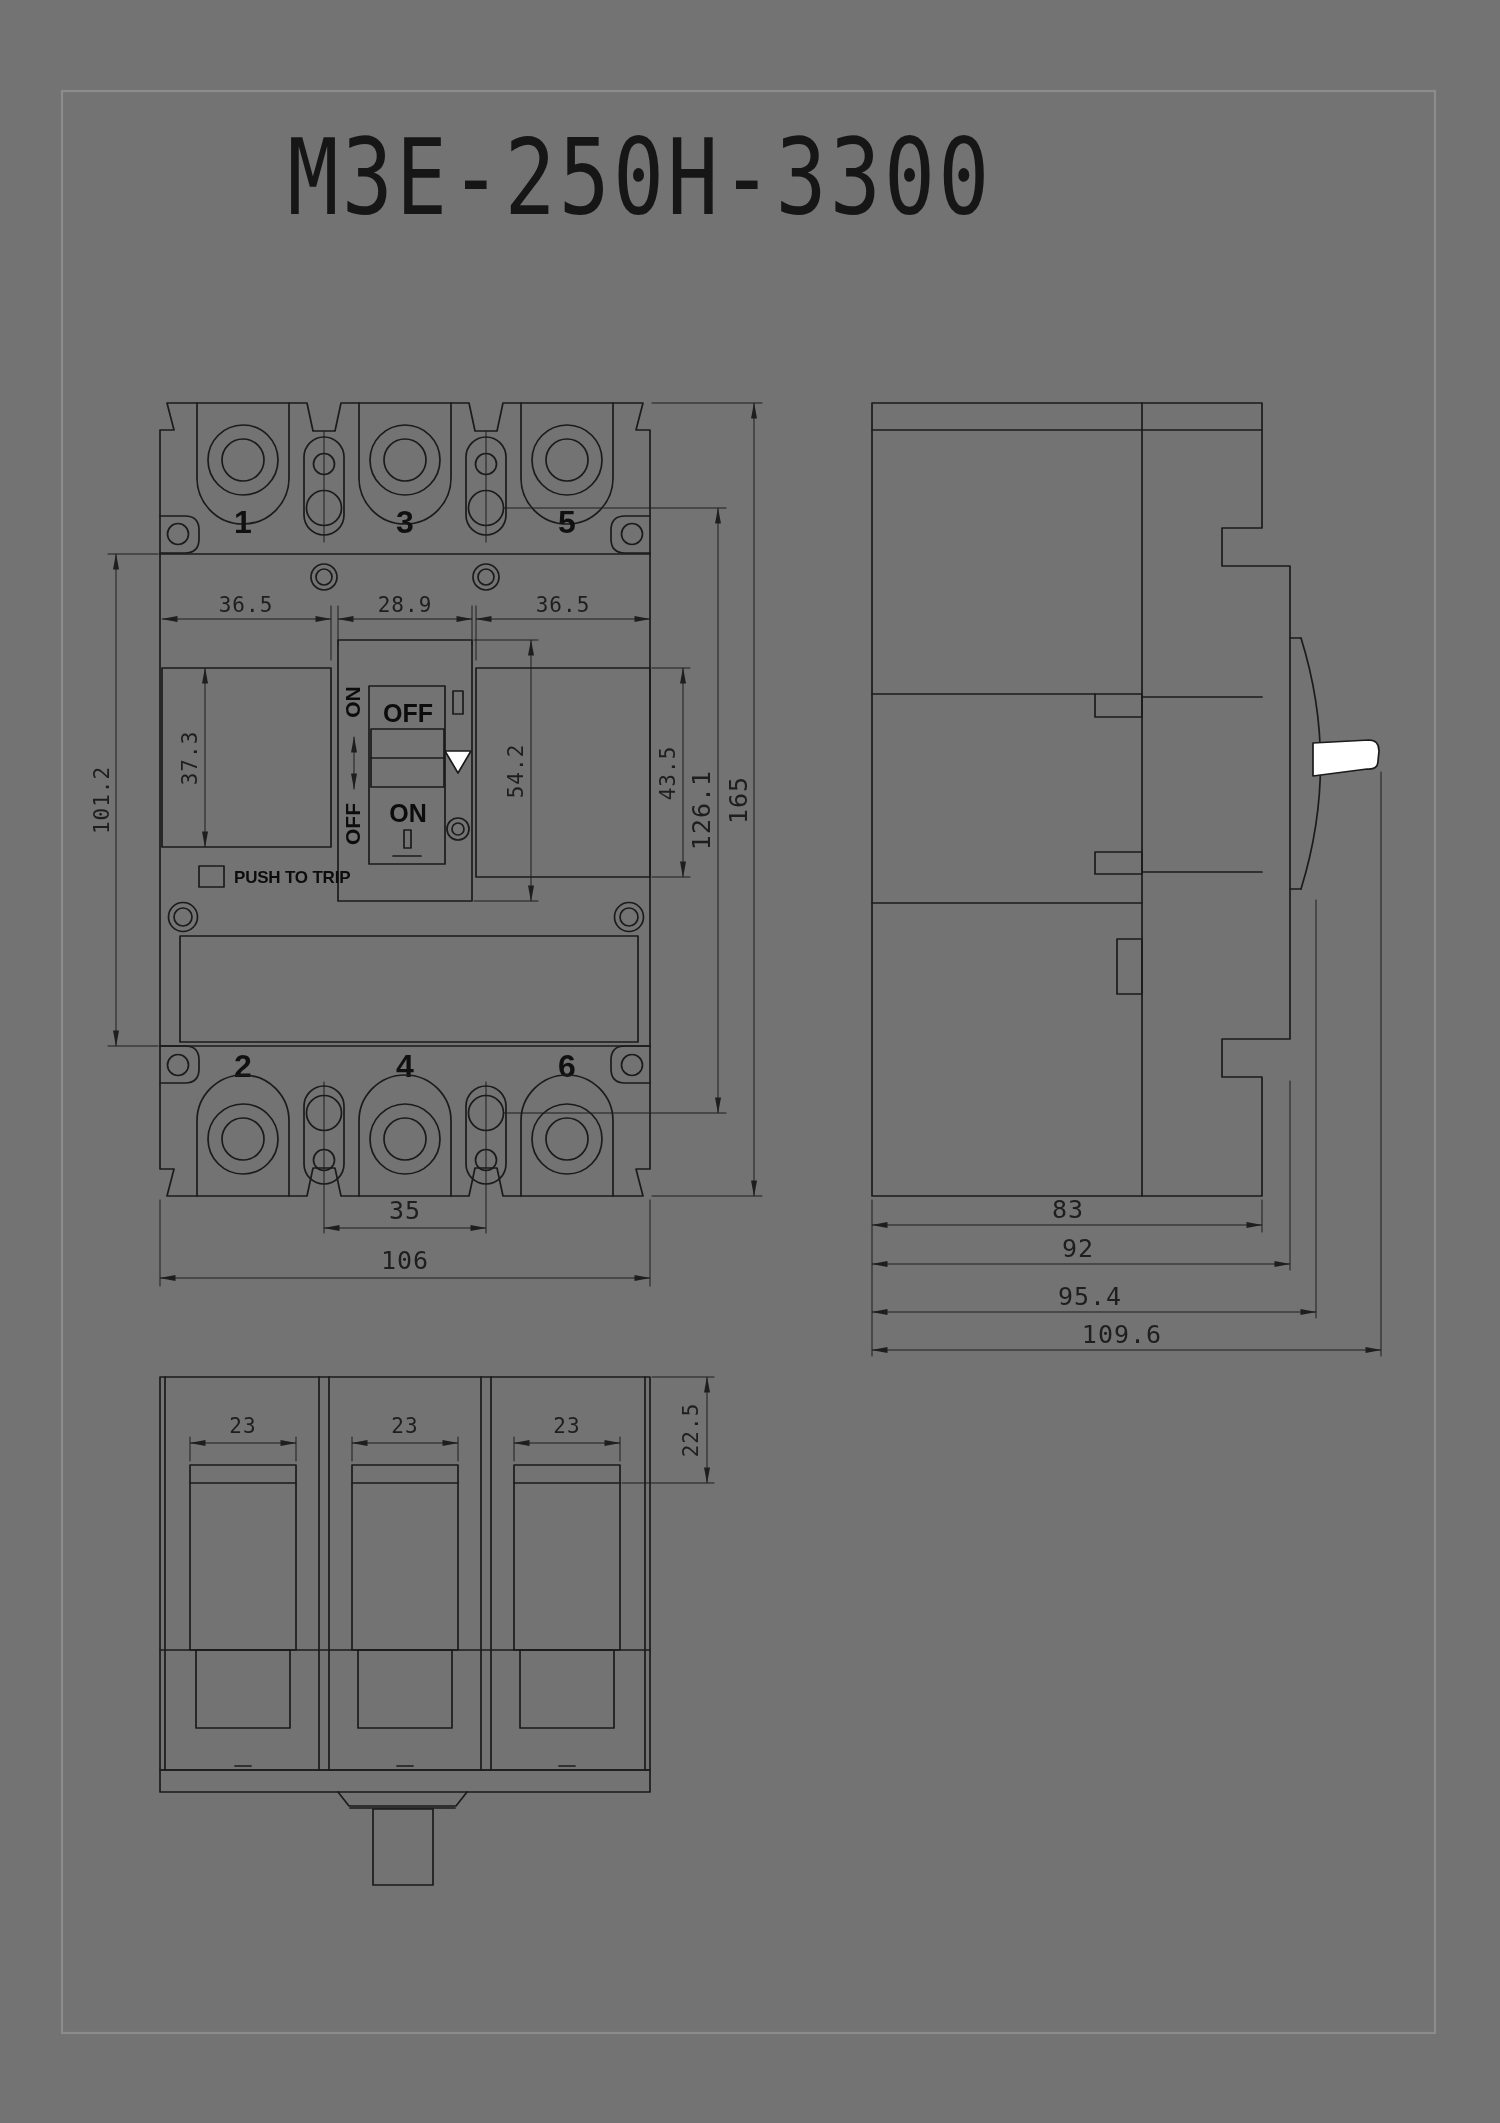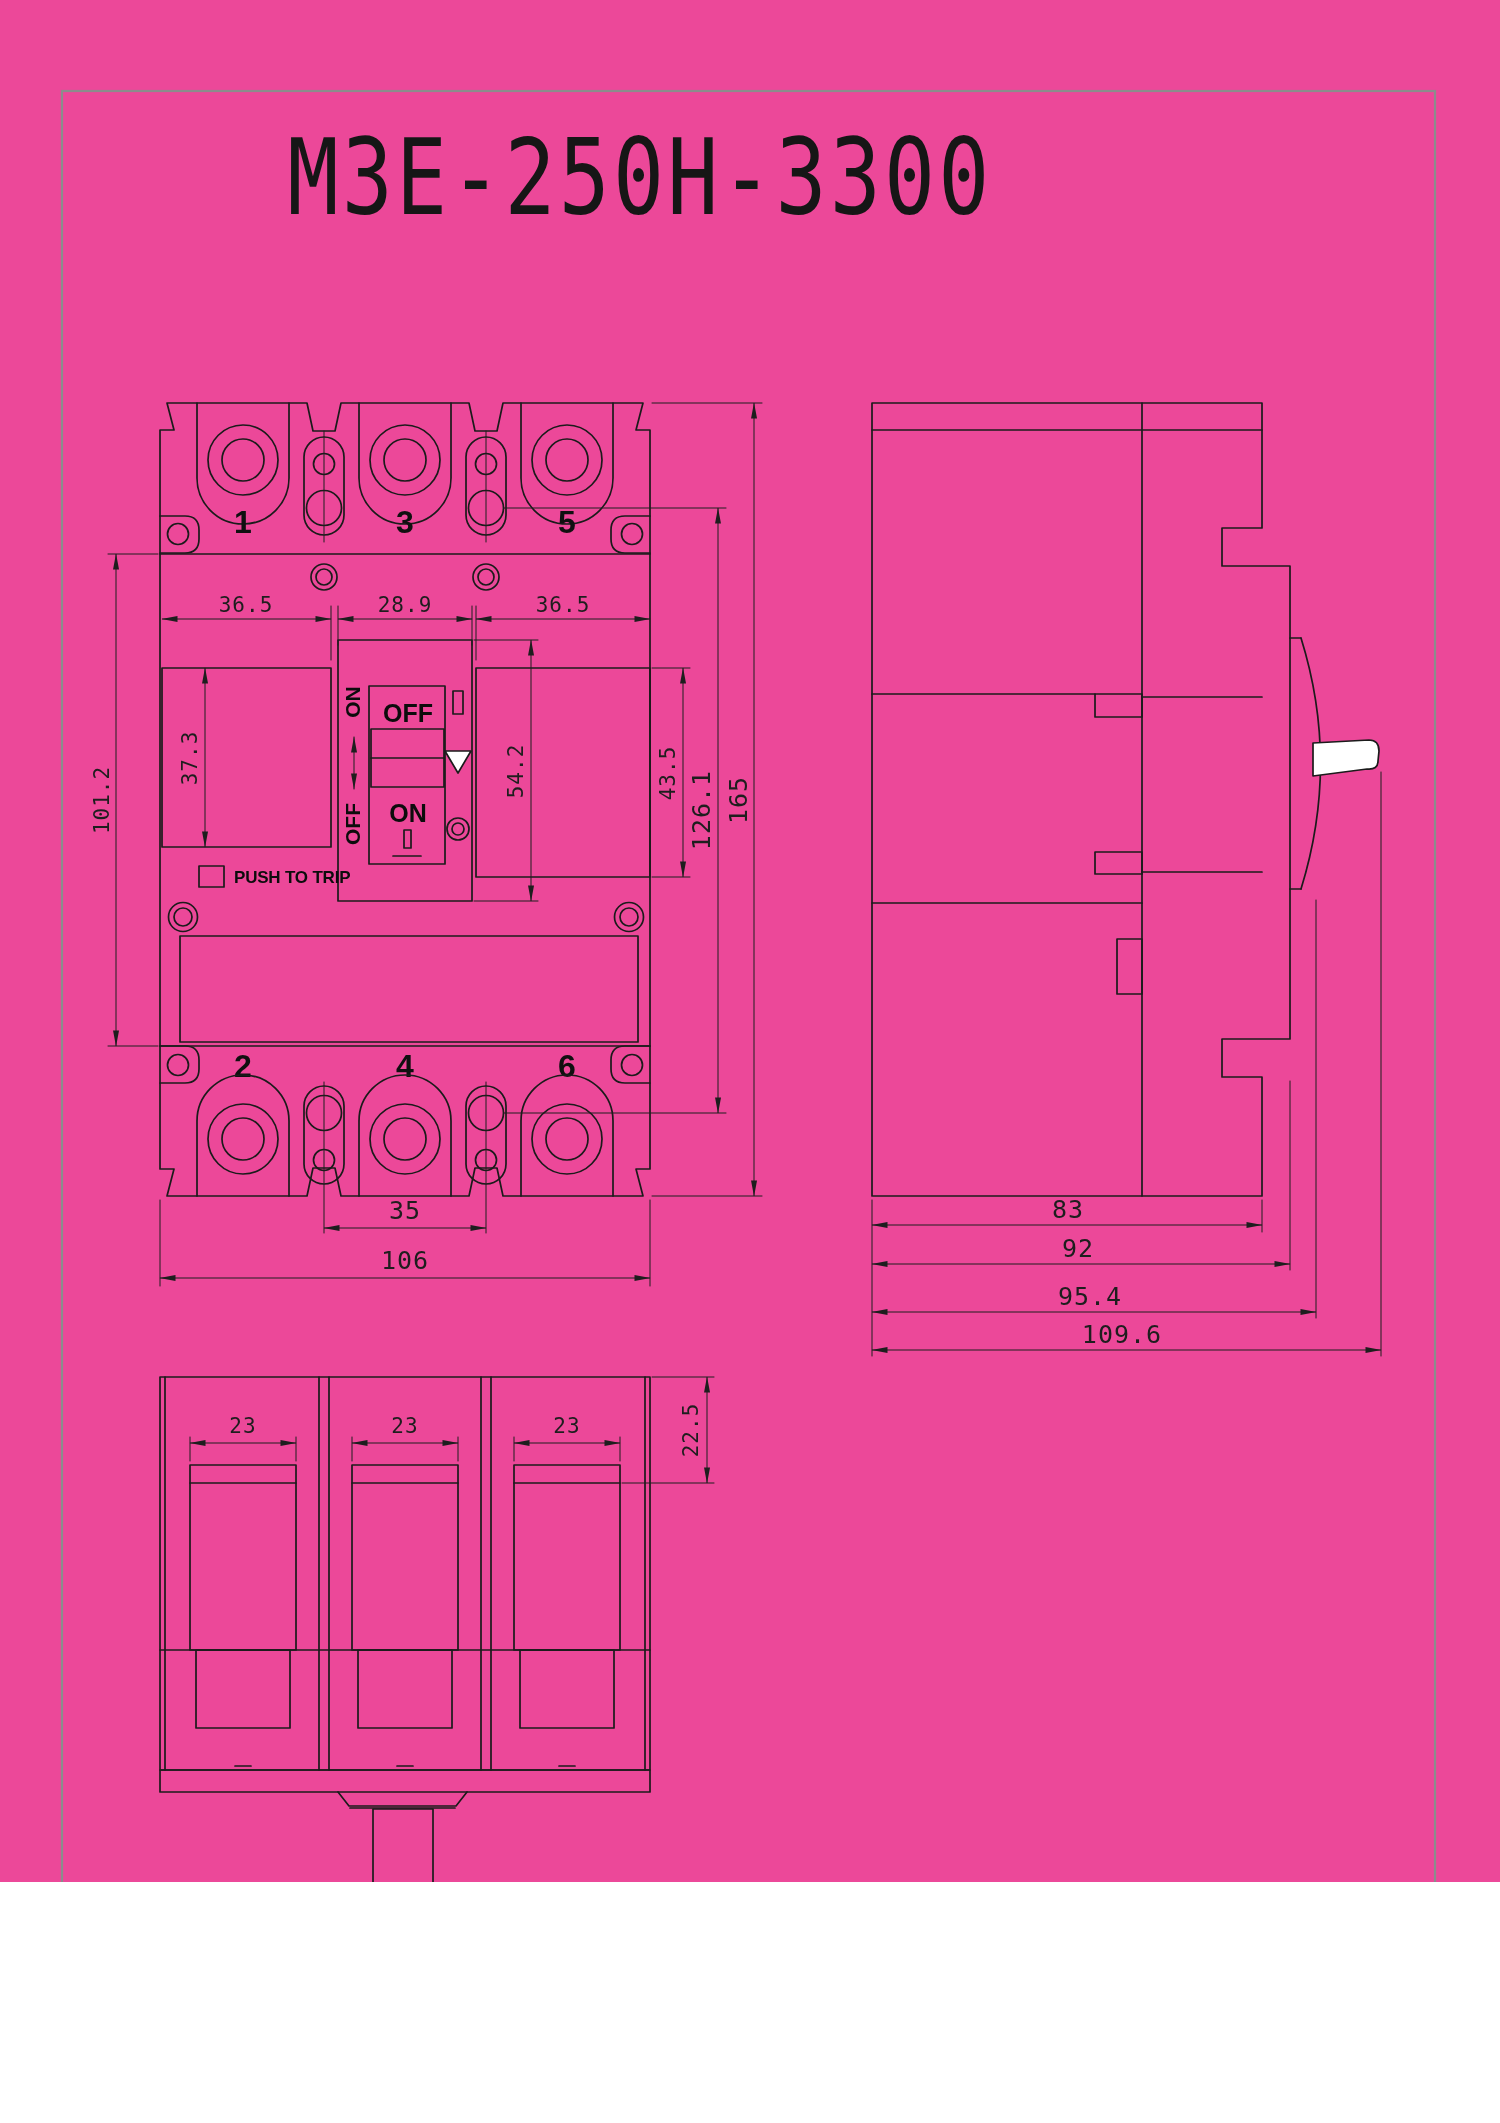--- a/index.html
+++ b/index.html
@@ -1,16 +1,16 @@
 <!DOCTYPE html>
 <html><head>
 <meta charset="utf-8">
 <style>
   html,body{margin:0;padding:0;background:#ffffff;}
-  #page{position:relative;width:1500px;height:1882px;background:#ec4899;font-family:"Liberation Sans",sans-serif;}
+  #page{position:relative;width:1500px;height:2123px;background:#737373;font-family:"Liberation Sans",sans-serif;}
   svg{display:block}
   .ln{fill:none;stroke:#1b1b1b;stroke-width:1.7;stroke-linejoin:round;stroke-linecap:round}
   .lt{fill:none;stroke:#1e1e1e;stroke-width:1;stroke-linecap:round}
   .dim{fill:none;stroke:#1e1e1e;stroke-width:1;marker-start:url(#arw);marker-end:url(#arw)}
   .wf{fill:#ffffff;stroke:#1b1b1b;stroke-width:1.7;stroke-linejoin:round}
   .dtx{font-family:"DejaVu Sans Mono",monospace;fill:#1e1e1e;text-anchor:middle;letter-spacing:1px}
   .d21{font-size:21px}
   .d25{font-size:25px}
   .plabel{font-family:"Liberation Sans",sans-serif;font-weight:bold;font-size:32px;fill:#101010;text-anchor:middle}
   .face{font-family:"Liberation Sans",sans-serif;font-weight:bold;fill:#0c0c0c;text-anchor:middle}

